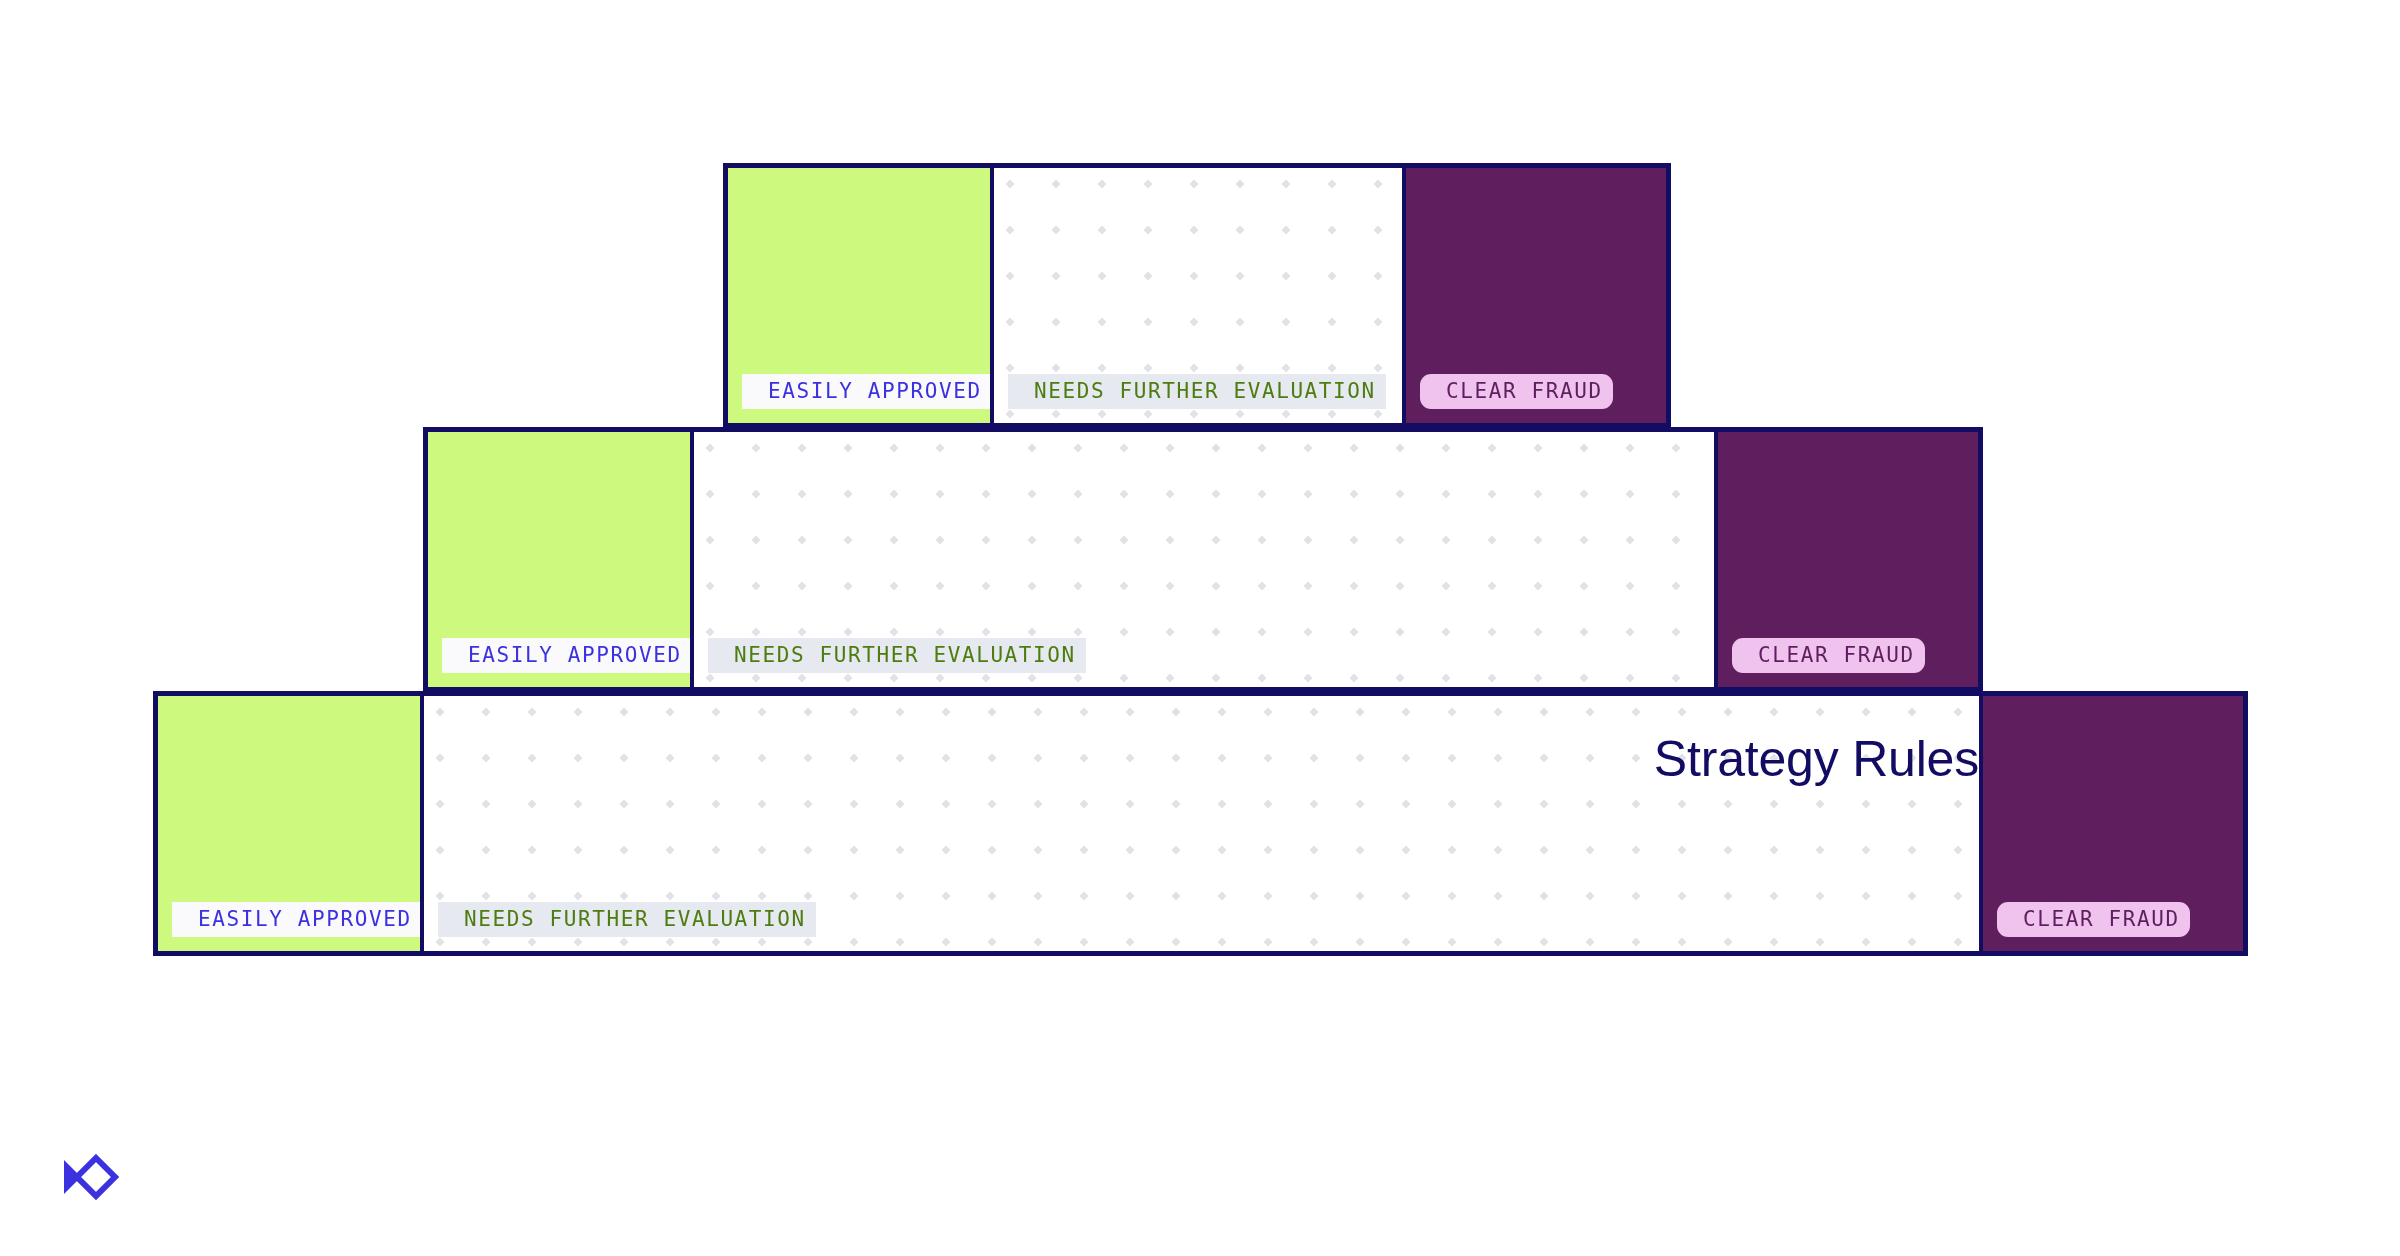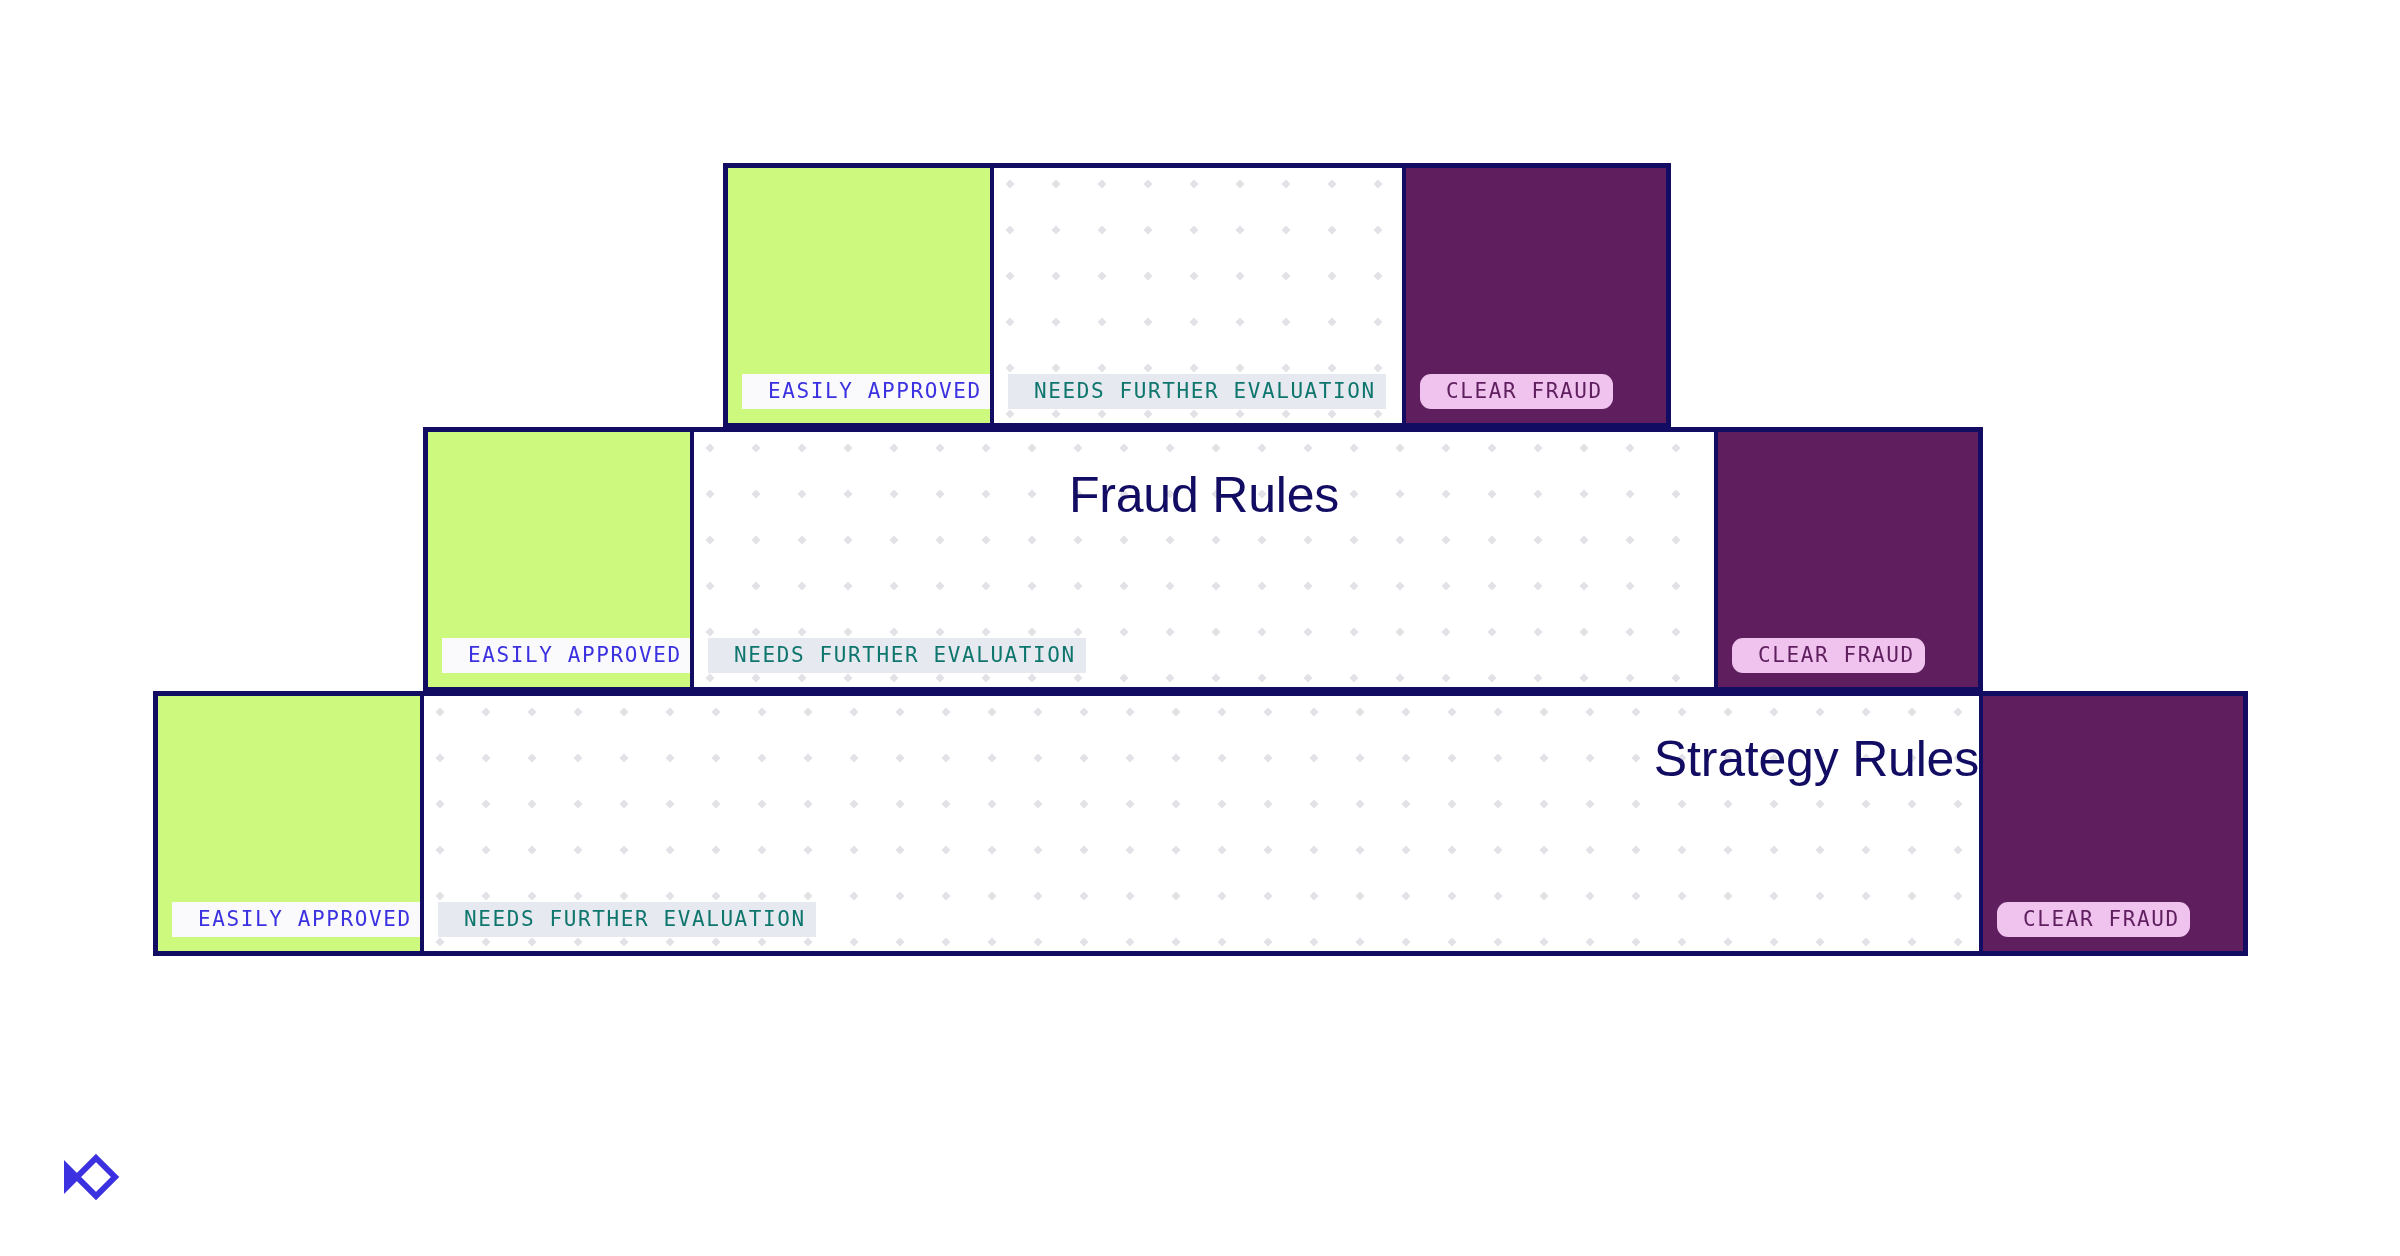--- a/index.html
+++ b/index.html
@@ -89,21 +89,21 @@
     white-space: nowrap;
   }
   .chip.approved-chip {
     left: 14px;
     background: #FAFAFC;
     color: #3B31E0;
   }
   .chip.review-chip {
     left: 14px;
     background: #E6E9F0;
-    color: #0f766e;
+    color: #4d7c0f;
   }
   .chip.fraud-chip {
     left: 14px;
     background: #EFC3EE;
     color: #5F1F5F;
     border-radius: 11px;
   }
 
   
   #brand {
@@ -324,21 +324,20 @@
           <path d="M614 241.5L618.5 246L614 250.5L609.5 246Z" fill="#E2E2E6"></path>
           <path d="M660 241.5L664.5 246L660 250.5L655.5 246Z" fill="#E2E2E6"></path>
           <path d="M706 241.5L710.5 246L706 250.5L701.5 246Z" fill="#E2E2E6"></path>
           <path d="M752 241.5L756.5 246L752 250.5L747.5 246Z" fill="#E2E2E6"></path>
           <path d="M798 241.5L802.5 246L798 250.5L793.5 246Z" fill="#E2E2E6"></path>
           <path d="M844 241.5L848.5 246L844 250.5L839.5 246Z" fill="#E2E2E6"></path>
           <path d="M890 241.5L894.5 246L890 250.5L885.5 246Z" fill="#E2E2E6"></path>
           <path d="M936 241.5L940.5 246L936 250.5L931.5 246Z" fill="#E2E2E6"></path>
           <path d="M982 241.5L986.5 246L982 250.5L977.5 246Z" fill="#E2E2E6"></path>
         </svg>
-      <div class="layer-title" style="top:34px; font-size:50px;">Fraud Rules</div>
       <span class="chip review-chip">NEEDS FURTHER EVALUATION</span>
     </div>
 
     <div class="zone fraud" style="width:264px;">
       <span class="chip fraud-chip">CLEAR FRAUD</span>
     </div>
   </div>
 
   <div class="layer" id="layer-2" style="left:153px; top:691px; width:2095px; height:265px;">
 

